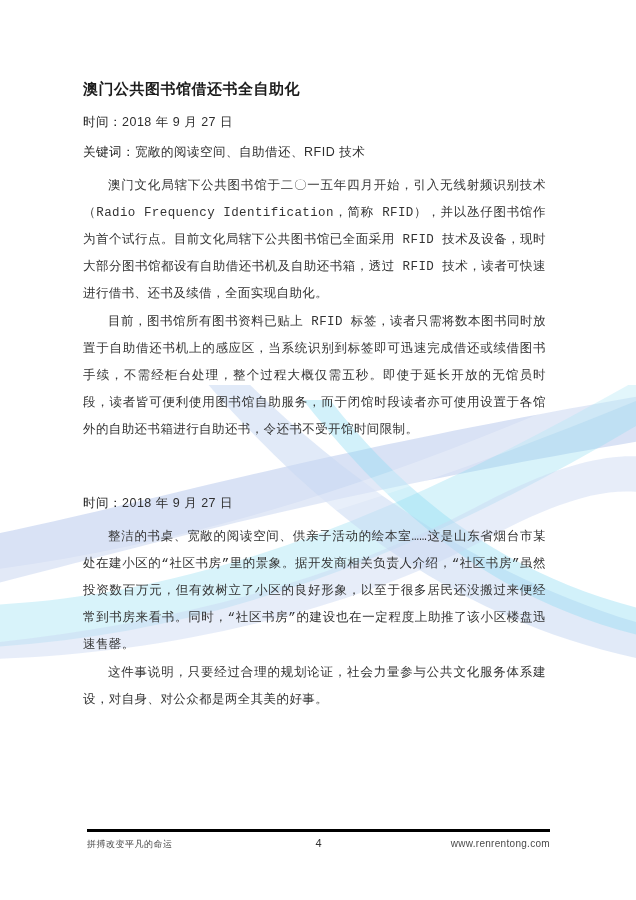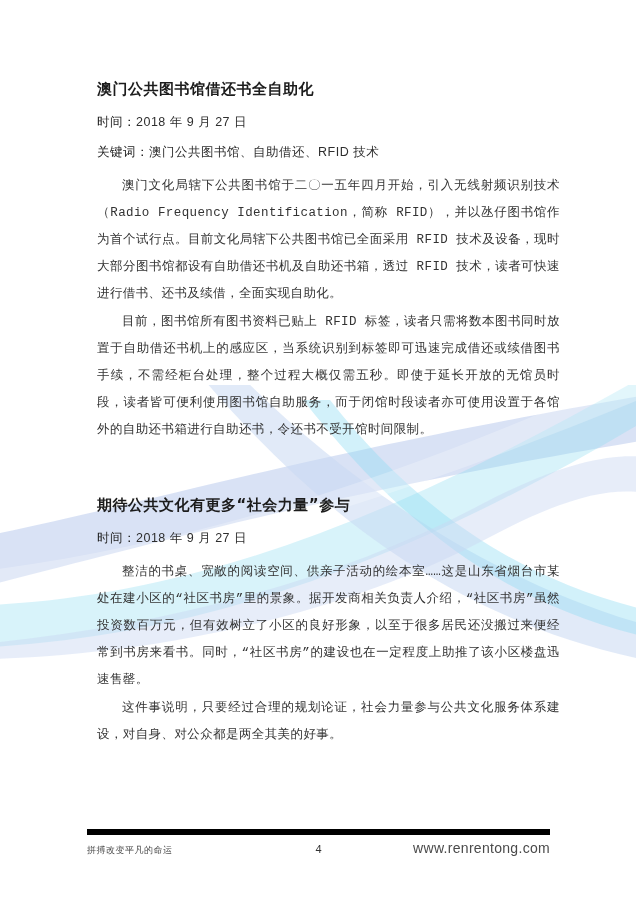--- a/index.html
+++ b/index.html
@@ -8,21 +8,21 @@
     width:636px;height:900px;
     background:#ffffff;
     overflow:hidden;
     font-family:"Liberation Sans","DejaVu Sans",sans-serif;
   }
   .watermark{
     position:absolute;left:0;top:385px;width:636px;height:275px;
     pointer-events:none;z-index:0;
   }
   .content{
-    position:absolute;left:97px;top:78px;width:463px;z-index:1;
+    position:absolute;left:83px;top:78px;width:463px;z-index:1;
   }
   h1.article-title{
     font-size:15px;font-weight:bold;color:#1c1c1c;
     margin:0 0 13px 0;line-height:22px;
     font-family:"DejaVu Sans","Liberation Sans",sans-serif;
     letter-spacing:0.5px;
   }
   .meta{
     font-size:12.5px;color:#2e2e2e;line-height:19px;margin:0 0 11px 0;
     letter-spacing:0.5px;
@@ -33,28 +33,28 @@
     font-size:12.5px;color:#333333;
     line-height:27px;margin:0;
     text-align:justify;text-indent:2em;
     letter-spacing:0.4px;
   }
   p.body-par + p.body-par{margin-top:1px;}
   .pars{margin-top:6px;}
   section.second{margin-top:50px;}
   .footer{
     position:absolute;left:87px;right:86px;top:829px;z-index:1;
-    border-top:6px solid #000000;
+    border-top:3px solid #000000;
     padding-top:5px;
     display:grid;grid-template-columns:1fr auto 1fr;align-items:baseline;
     color:#4a4a4a;
   }
   .footer .slogan{font-size:9px;justify-self:start;letter-spacing:0.5px;}
   .footer .pagenum{font-size:11px;justify-self:center;color:#333;}
-  .footer .url{font-size:14px;justify-self:end;letter-spacing:0.3px;}
+  .footer .url{font-size:10px;justify-self:end;letter-spacing:0.3px;}
 </style>
 </head>
 <body>
 
 <div class="page">
 
   <svg class="watermark" viewBox="0 0 636 275" aria-hidden="true">
     <path d="M-10,150 C140,120 300,70 646,10 L646,55 C320,110 150,160 -10,200 Z" fill="#9fb6e6" opacity="0.40"></path>
     <path d="M-10,220 C200,210 400,130 646,-10 L646,35 C420,170 210,250 -10,262 Z" fill="#8edcf2" opacity="0.35"></path>
     <path d="M240,-10 C330,80 470,190 646,240 L646,275 C450,235 310,120 200,-10 Z" fill="#c9d8f2" opacity="0.55"></path>
@@ -64,30 +64,29 @@
   </svg>
 
   <div class="content">
 
     <section>
       <h1 class="article-title">澳门公共图书馆借还书全自助化</h1>
       <div class="meta">
         <span class="label">时间：</span><span>2018 年 9 月 27 日</span>
       </div>
       <div class="meta">
-        <span class="label">关键词：</span><span>澳门公共图书馆、自助借还、RFID 技术</span>
+        <span class="label">关键词：</span><span>宽敞的阅读空间、自助借还、RFID 技术</span>
       </div>
       <div class="pars">
         <p class="body-par">澳门文化局辖下公共图书馆于二〇一五年四月开始，引入无线射频识别技术（Radio Frequency Identification，简称 RFID），并以氹仔图书馆作为首个试行点。目前文化局辖下公共图书馆已全面采用 RFID 技术及设备，现时大部分图书馆都设有自助借还书机及自助还书箱，透过 RFID 技术，读者可快速进行借书、还书及续借，全面实现自助化。</p>
         <p class="body-par">目前，图书馆所有图书资料已贴上 RFID 标签，读者只需将数本图书同时放置于自助借还书机上的感应区，当系统识别到标签即可迅速完成借还或续借图书手续，不需经柜台处理，整个过程大概仅需五秒。即使于延长开放的无馆员时段，读者皆可便利使用图书馆自助服务，而于闭馆时段读者亦可使用设置于各馆外的自助还书箱进行自助还书，令还书不受开馆时间限制。</p>
       </div>
     </section>
 
     <section class="second">
-      <h1 class="article-title">期待公共文化有更多“社会力量”参与</h1>
       <div class="meta">
         <span class="label">时间：</span><span>2018 年 9 月 27 日</span>
       </div>
       <div class="pars">
         <p class="body-par">整洁的书桌、宽敞的阅读空间、供亲子活动的绘本室……这是山东省烟台市某处在建小区的“社区书房”里的景象。据开发商相关负责人介绍，“社区书房”虽然投资数百万元，但有效树立了小区的良好形象，以至于很多居民还没搬过来便经常到书房来看书。同时，“社区书房”的建设也在一定程度上助推了该小区楼盘迅速售罄。</p>
         <p class="body-par">这件事说明，只要经过合理的规划论证，社会力量参与公共文化服务体系建设，对自身、对公众都是两全其美的好事。</p>
       </div>
     </section>
 
   </div>

